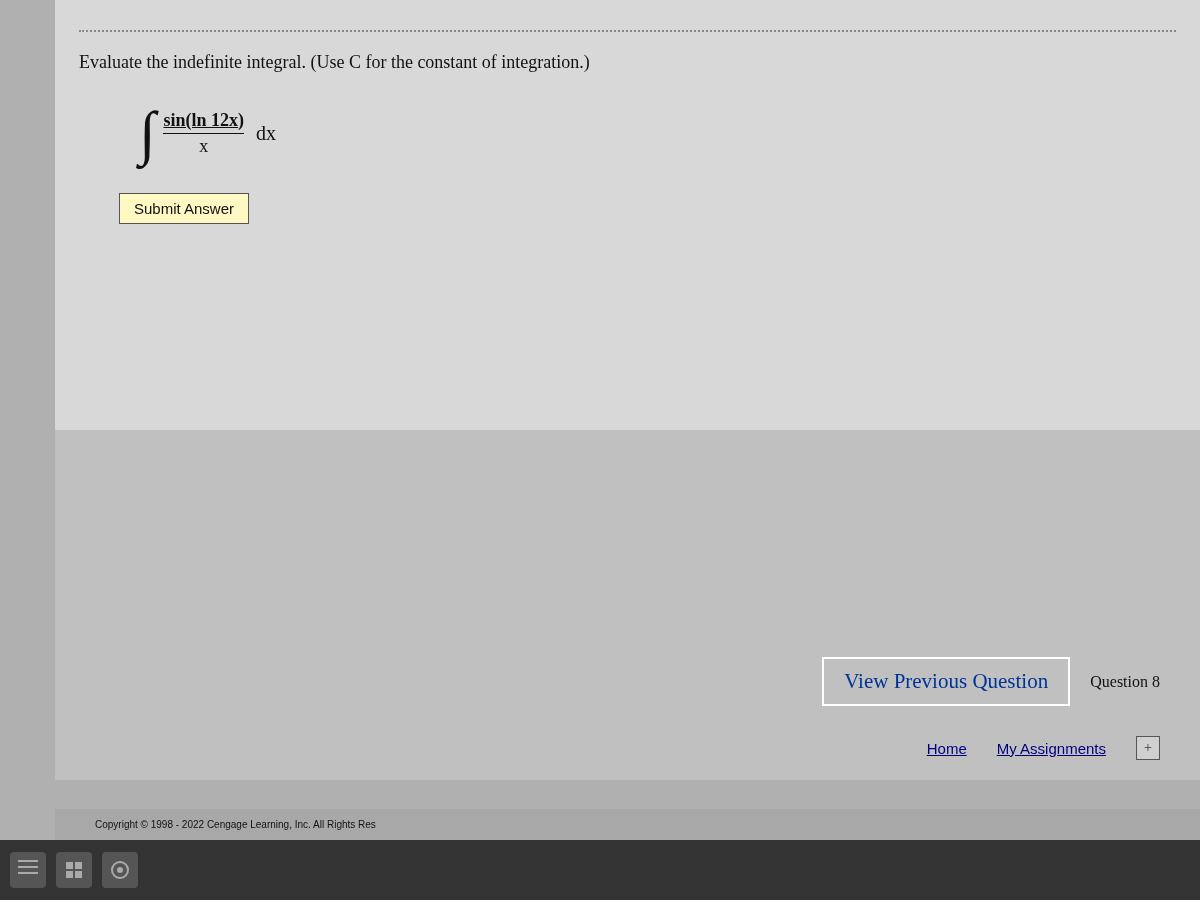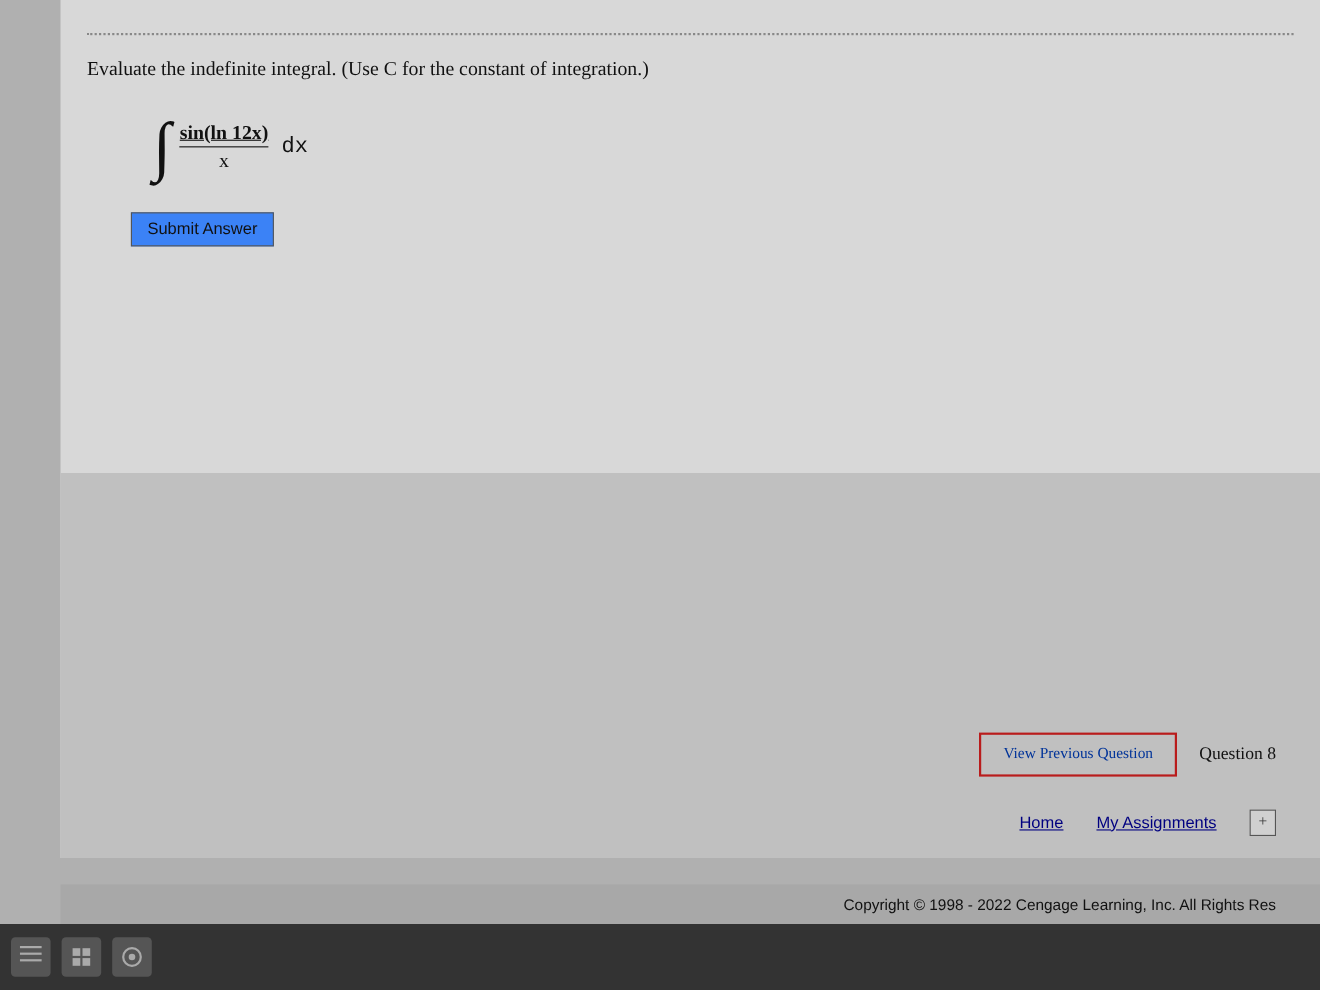--- a/index.html
+++ b/index.html
@@ -67,21 +67,20 @@
 
     .fraction-denominator {
       font-size: 18px;
       color: #111;
       padding-top: 2px;
     }
 
     .dx-text {
       font-size: 20px;
       color: #111;
-      font-family: Liberation Mono, monospace;
     }
 
     .answer-box-container {
       display: flex;
       align-items: center;
       margin-left: 40px;
       margin-bottom: 30px;
     }
 
     .answer-box {
@@ -98,21 +97,21 @@
     .error-x {
       color: #cc0000;
       font-size: 22px;
       margin-left: 15px;
       font-weight: bold;
     }
 
     .submit-btn {
       display: inline-block;
       border: 1.5px solid #555;
-      background: #3b82f6;
+      background: #fef9c3;
       padding: 6px 14px;
       font-size: 15px;
       color: #111;
       cursor: pointer;
       margin-left: 40px;
       margin-bottom: 40px;
       font-family: Arial, sans-serif;
     }
 
     .bottom-section {
@@ -130,24 +129,24 @@
 
     .nav-row {
       display: flex;
       align-items: center;
       justify-content: flex-end;
       gap: 20px;
       margin-bottom: 30px;
     }
 
     .view-prev-btn {
-      border: 2px solid #b91c1c;
+      border: 2px solid #ffffff;
       background: transparent;
       padding: 10px 20px;
-      font-size: 14px;
+      font-size: 21px;
       color: #003399;
       cursor: pointer;
       font-family: Georgia, serif;
     }
 
     .question-number {
       font-size: 16px;
       color: #111;
       font-family: Georgia, serif;
     }
@@ -180,22 +179,22 @@
       cursor: pointer;
     }
 
     .copyright-bar {
       position: absolute;
       bottom: 60px;
       left: 55px;
       right: 0;
       background-color: #a8a8a8;
       padding: 10px 40px;
-      text-align: right;
-      font-size: 14px;
+      text-align: left;
+      font-size: 10px;
       color: #111;
       font-family: Arial, sans-serif;
     }
 
     .taskbar {
       position: absolute;
       bottom: 0;
       left: 0;
       right: 0;
       height: 60px;

